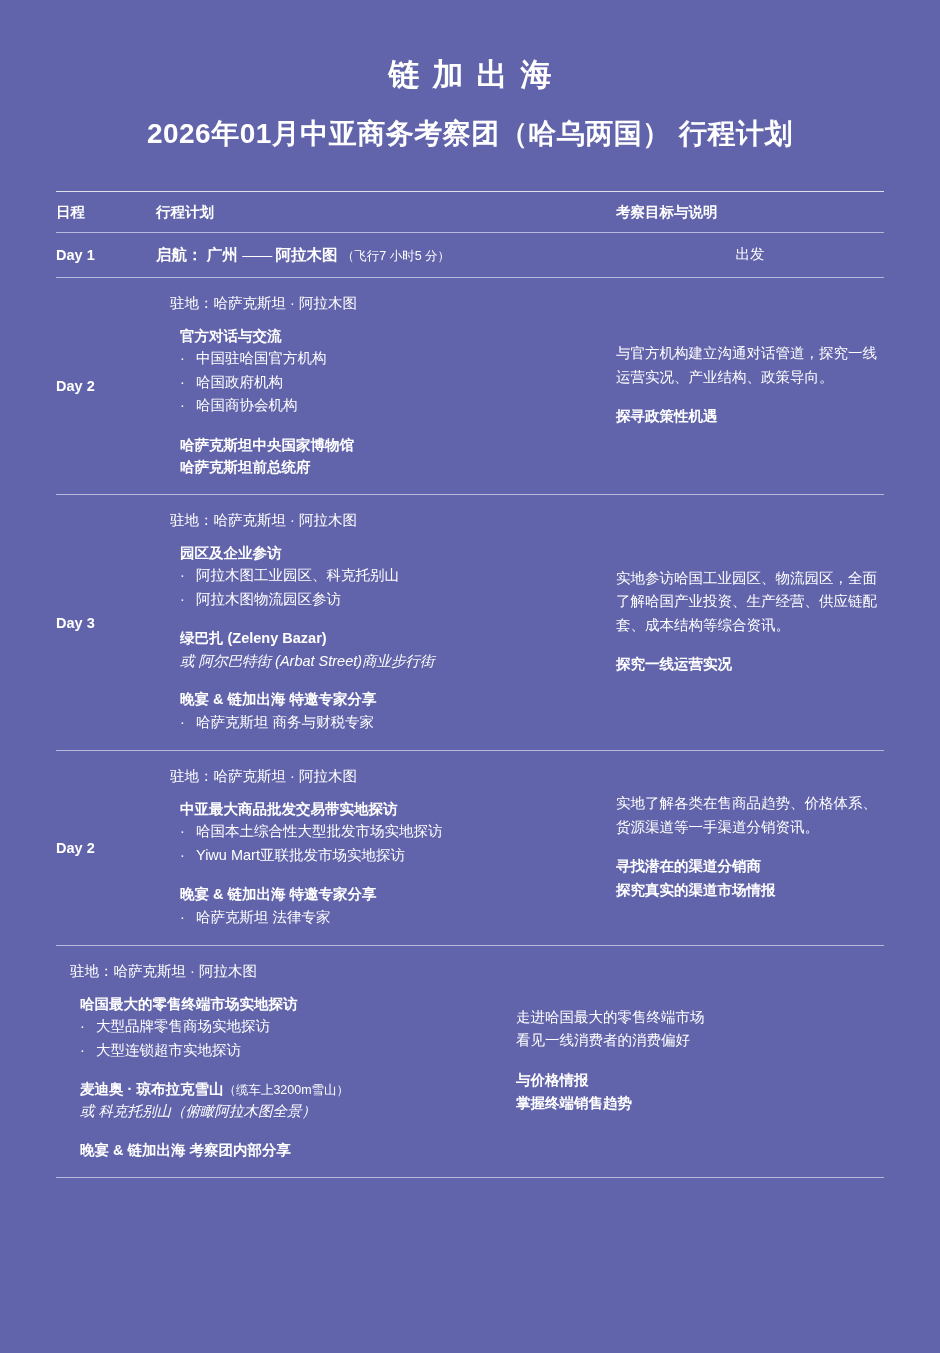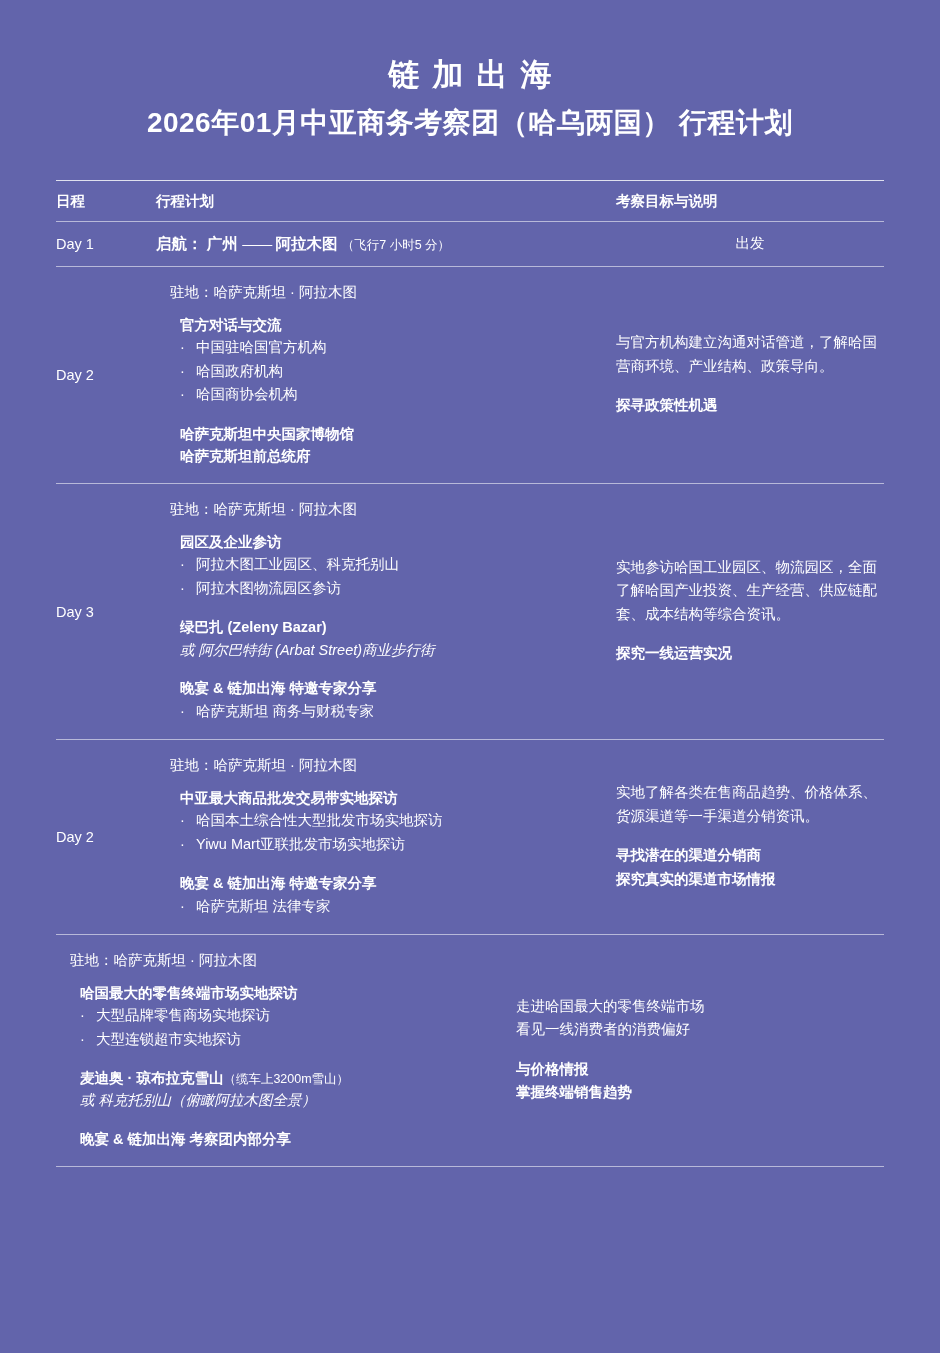--- a/index.html
+++ b/index.html
@@ -28,21 +28,21 @@
   }
   .brand {
     font-size: 31px;
     font-weight: bold;
     letter-spacing: 13px;
     text-indent: 13px;
     line-height: 1.1;
     color: #ffffff;
   }
   .title {
-    margin-top: 12px;
+    margin-top: 23px;
     font-size: 28px;
     font-weight: bold;
     letter-spacing: 0.5px;
     color: #ffffff;
   }
   
   .table {
     margin: 38px 56px 0 56px;
     width: 828px;
   }
@@ -66,21 +66,21 @@
   .row {
     display: flex;
     align-items: stretch;
   }
   .row .cell-day {
     width: 100px;
     flex: 0 0 100px;
     display: flex;
     align-items: center;
     font-size: 14.5px;
-    font-weight: normal;
+    font-weight: bold;
   }
   .row .cell-plan {
     width: 460px;
     flex: 0 0 460px;
     padding: 14px 0 16px 0;
   }
   .row .cell-goal {
     flex: 1 1 auto;
     padding: 14px 0 16px 0;
     display: flex;
@@ -174,21 +174,21 @@
           </div>
         <div class="bullet">
             <span class="dot">·</span>
             <span>哈国商协会机构</span>
           </div>
         <div class="gap-m"></div>
         <div class="line b indent2">哈萨克斯坦中央国家博物馆</div>
         <div class="line b indent2">哈萨克斯坦前总统府</div>
       </div>
       <div class="cell-goal">
-        <div class="goal-p">与官方机构建立沟通对话管道，了解哈国营商环境、产业结构、政策导向。</div>
+        <div class="goal-p">与官方机构建立沟通对话管道，探究一线运营实况、产业结构、政策导向。</div>
         <div class="gap-m"></div>
         <div class="goal-b">探寻政策性机遇</div>
       </div>
     </div>
 
     <div class="rule"></div>
 
     <div class="row">
       <div class="cell-day">Day 3</div>
       <div class="cell-plan">

